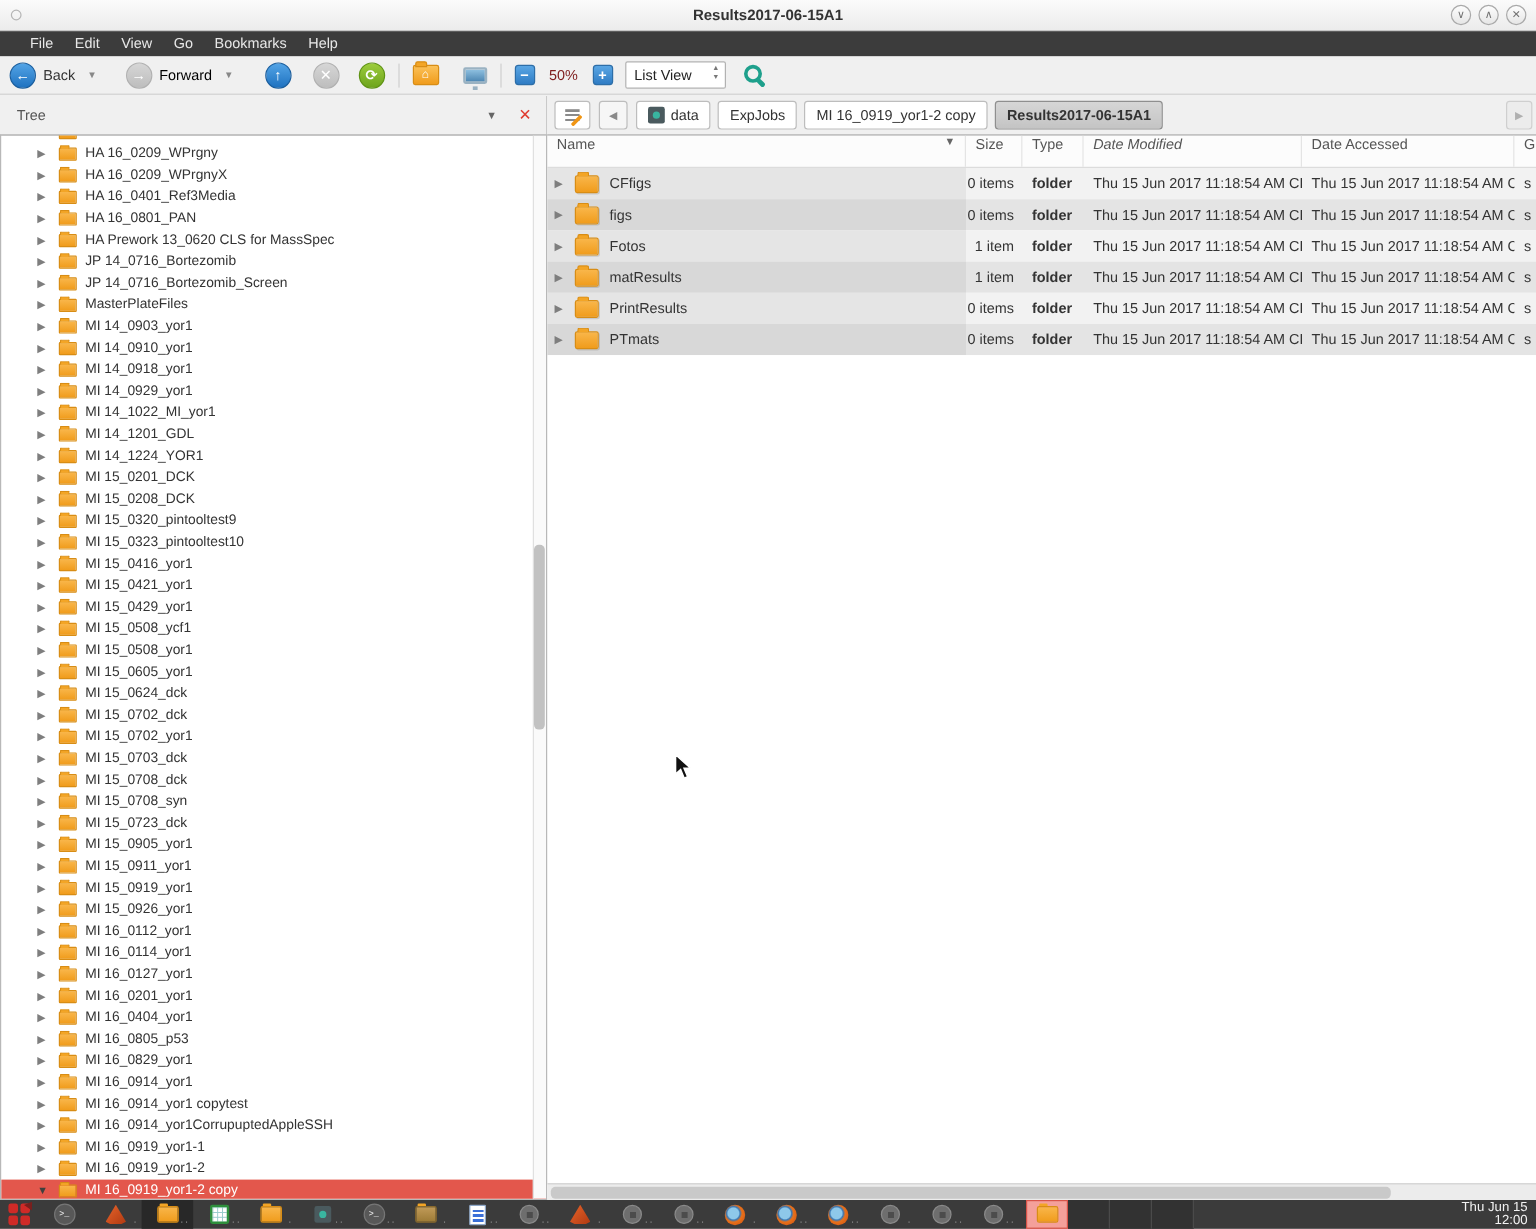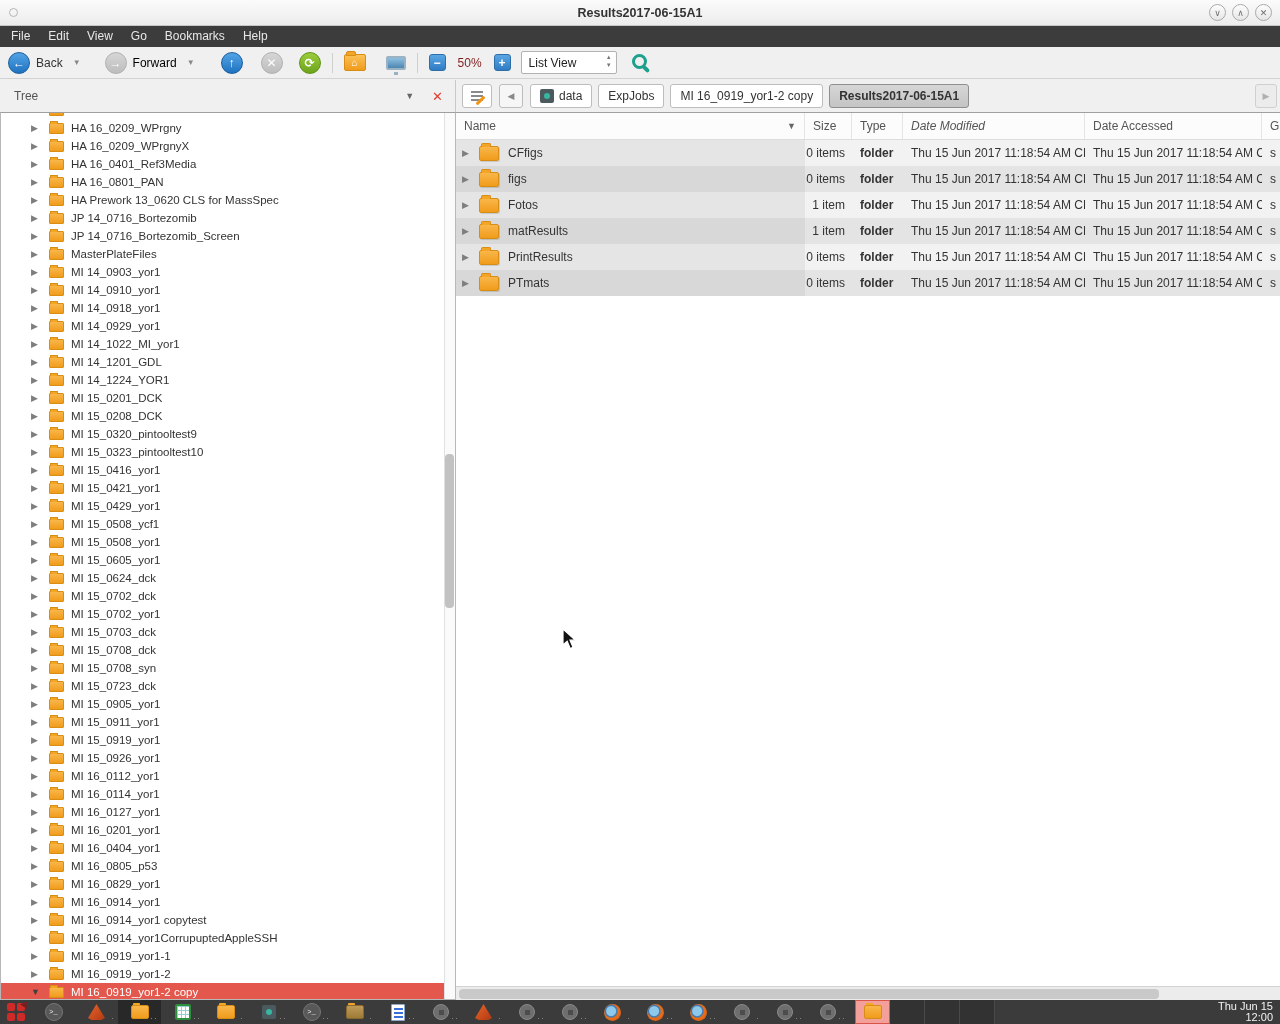--- a/index.html
+++ b/index.html
@@ -14,21 +14,21 @@
     margin-left:9px; }
   .title-text { position:absolute; left:0; right:0; text-align:center;
     font-size:12.5px; font-weight:bold; color:#333; }
   .win-controls { margin-left:auto; display:flex; gap:6px; padding-right:8px; z-index:2; }
   .wc-btn { width:17px; height:17px; border:1px solid #a9a9a9; border-radius:50%;
     background:linear-gradient(#fdfdfd,#e6e6e6); color:#707070; font-size:9px;
     display:flex; align-items:center; justify-content:center; cursor:default; }
 
   
   .menubar { position:absolute; top:26px; left:0; width:1280px; height:21px;
-    background:#3c3c3c; display:flex; align-items:center; padding-left:2px; }
+    background:#3c3c3c; display:flex; align-items:center; padding-left:16px; }
   .menu-item { color:#e8e8e8; font-size:12px; padding:0 9px; line-height:21px; }
 
   
   .toolbar { position:absolute; top:47px; left:0; width:1280px; height:32px;
     background:#f0f0f0; border-bottom:1px solid #d2d2d2; display:flex;
     align-items:center; padding-left:8px; gap:6px; }
   .circ { width:22px; height:22px; border-radius:50%; color:#fff; font-size:12px;
     font-weight:bold; display:flex; align-items:center; justify-content:center; }
   .circ.blue { background:linear-gradient(#53a4e6,#1f72c0); border:1px solid #1a5e9e; }
   .circ.gray { background:linear-gradient(#d6d6d6,#bdbdbd); border:1px solid #b0b0b0; }
@@ -43,21 +43,21 @@
   .home-folder::before { content:""; position:absolute; top:-4px; left:1px; width:8px;
     height:3px; background:#f3a526; border:1px solid #d88d15; border-radius:2px 2px 0 0; }
   .monitor { width:20px; height:14px; border:2px solid #9ab2c2;
     background:linear-gradient(#8ec0e0,#4d86b2); border-radius:2px; position:relative; }
   .monitor::after { content:""; position:absolute; left:6px; top:14px; width:4px;
     height:3px; background:#9ab2c2; }
   .zoom-btn { width:17px; height:17px; border-radius:3px; border:1px solid #2d6ea8;
     background:linear-gradient(#5aa6e4,#2f7cc4); color:#fff; font-size:12px;
     font-weight:bold; display:flex; align-items:center; justify-content:center; line-height:1; }
   .zoom-pct { font-size:12px; color:#7f1d1d; padding:0 6px; }
-  .viewmode { width:96px; height:23px; border:1px solid #b2b2b2; background:#fff;
+  .viewmode { width:84px; height:23px; border:1px solid #b2b2b2; background:#fff;
     border-radius:2px; display:flex; align-items:center; font-size:12px; color:#222;
     padding-left:7px; position:relative; margin-left:4px; }
   .spin { position:absolute; right:4px; top:2px; display:flex; flex-direction:column;
     gap:2px; font-size:6px; color:#777; line-height:6px; }
   .search-glass { width:20px; height:20px; position:relative; margin-left:8px; }
   .search-glass::before { content:""; position:absolute; left:1px; top:1px; width:9px;
     height:9px; border:3.5px solid #1ea08c; border-radius:50%; }
   .search-glass::after { content:""; position:absolute; left:13px; top:12px; width:4px;
     height:8px; background:#1ea08c; border-radius:2px; transform:rotate(-45deg); }
 
@@ -114,21 +114,21 @@
   .tree-vscroll { position:absolute; top:0; right:0; width:11px; height:100%;
     background:#fafafa; border-left:1px solid #e0e0e0; }
   .tree-thumb { position:absolute; top:341px; right:1px; width:9px; height:154px;
     background:#c2c2c2; border-radius:4px; }
 
   
   .file-area { flex:1; display:flex; flex-direction:column; background:#fff;
     border-top:1px solid #9f9f9f; overflow:hidden; }
   .cols-header { height:27px; display:flex; background:#fcfcfc;
     border-bottom:1px solid #dcdcdc; font-size:12px; color:#555; flex:none; }
-  .col { display:flex; align-items:center; padding-left:8px;
+  .col { display:flex; padding-left:8px;
     border-right:1px solid #e4e4e4; overflow:hidden; white-space:nowrap; }
   .col-name { width:349px; }
   .col-size { width:47px; }
   .col-type { width:51px; }
   .col-dm { width:182px;font-style:italic; }
   .col-da { width:177px; }
   .col-x { flex:1; border-right:none; }
   .sort-ic { margin-left:auto; margin-right:8px; font-size:9px; color:#666; }
   .flrow { height:26px; display:flex; font-size:12px; color:#333; flex:none; }
   .flrow:nth-child(odd) { background:#f2f2f2; }

